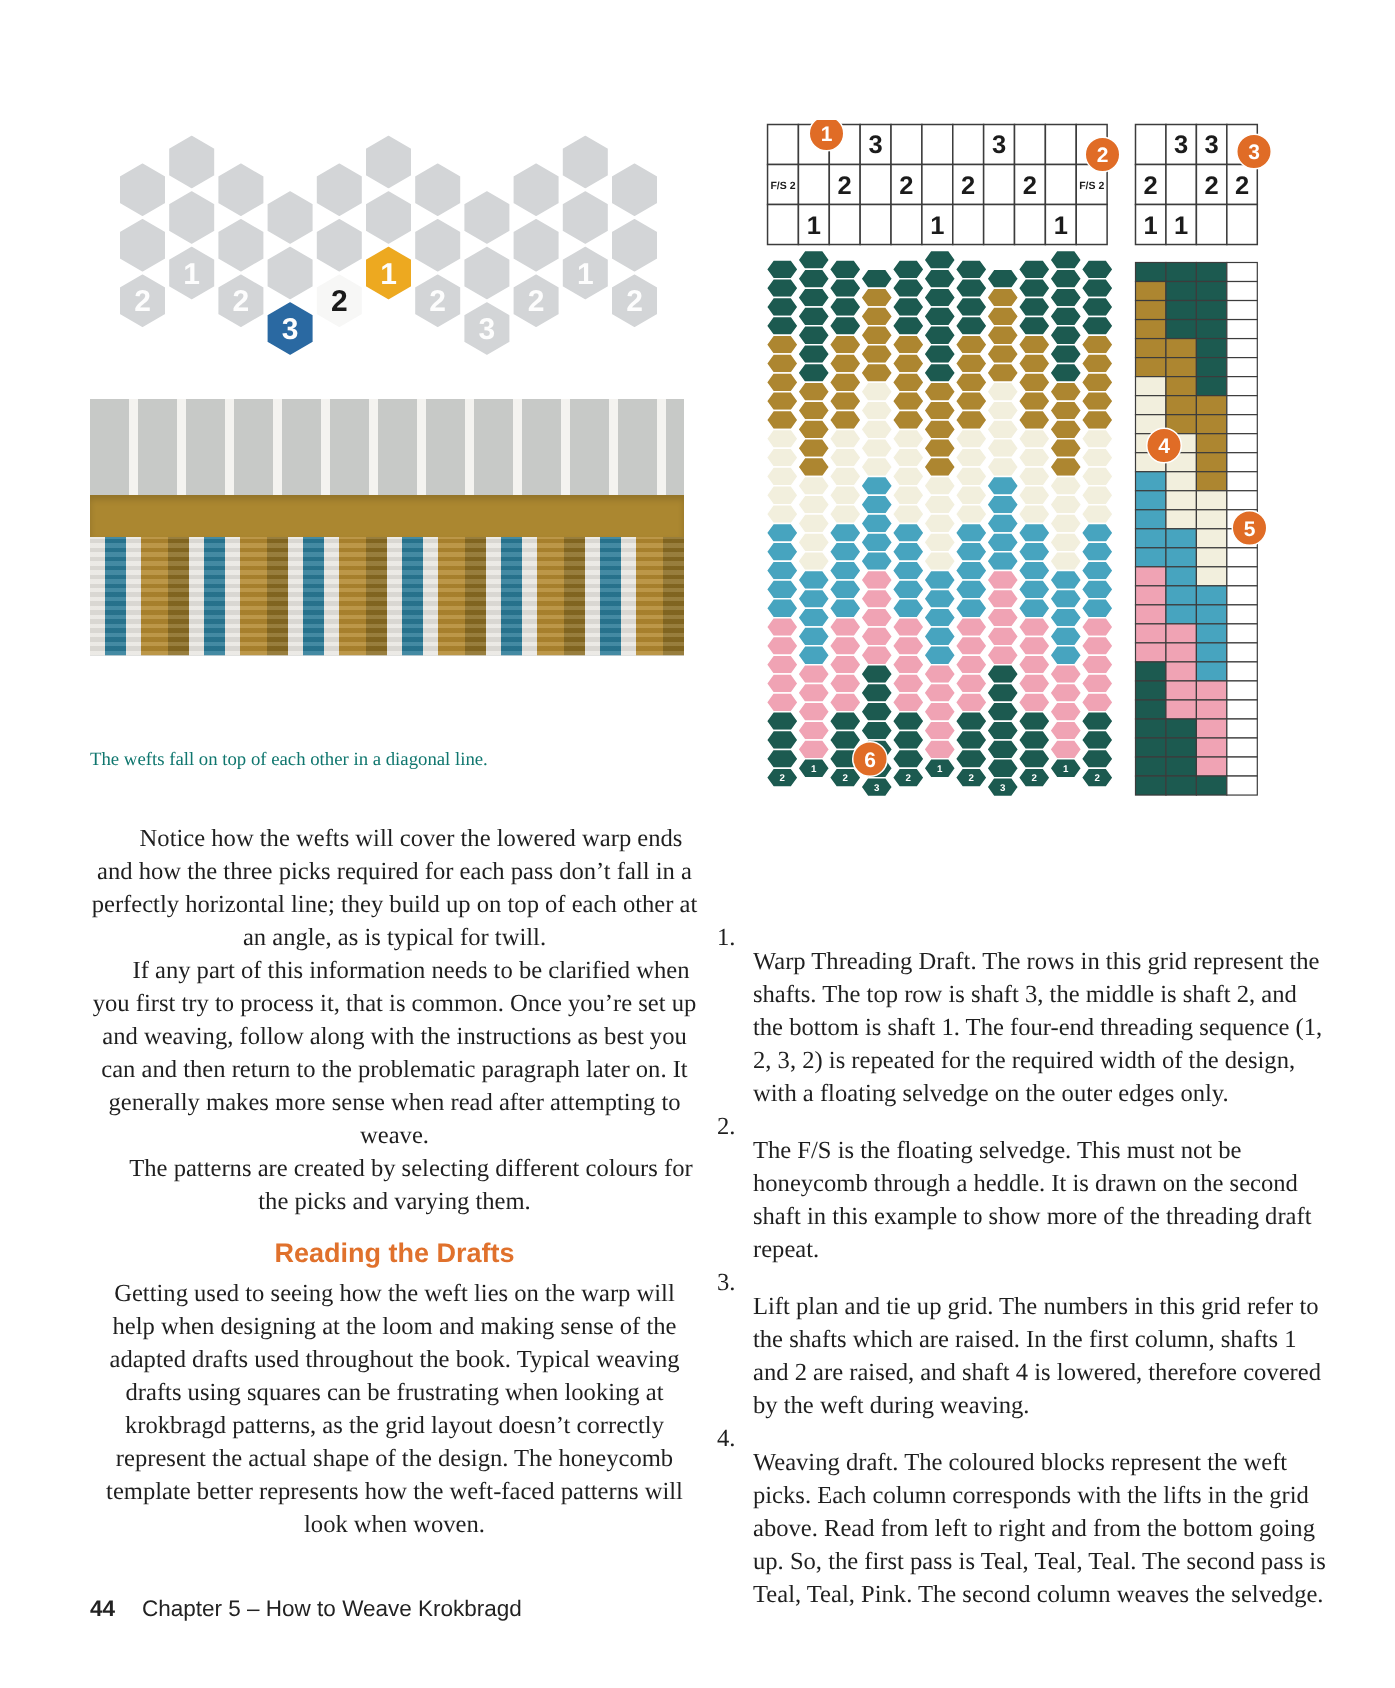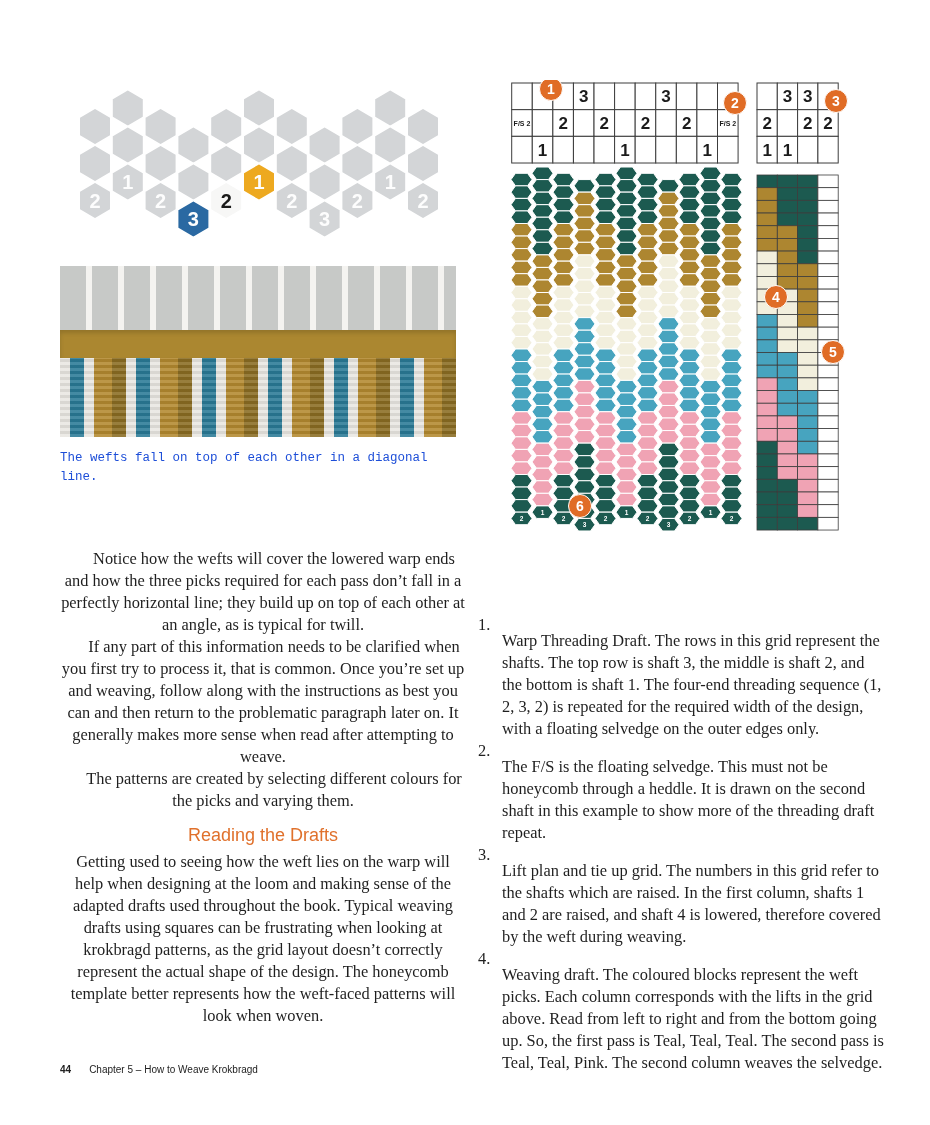--- a/index.html
+++ b/index.html
@@ -1,40 +1,40 @@
 <!DOCTYPE html>
 <html><head>
 <meta charset="utf-8">
 <style>
   html,body{margin:0;padding:0;background:#ffffff;}
   .page{position:relative;width:930px;height:1125px;background:#ffffff;overflow:hidden;
         font-family:"Liberation Serif",serif;color:#1f1f1f;}
   svg{position:absolute;display:block;}
-  .caption{position:absolute;font-family:Liberation Mono, monospace;font-size:12.5px;
-           line-height:19px;color:#1d4ed8;}
+  .caption{position:absolute;font-family:Liberation Serif, serif;font-size:12.5px;
+           line-height:19px;color:#0f766e;margin-top:48px;}
   .photo{position:absolute;left:60px;top:266px;width:396px;height:171px;background:#c7c9c7;overflow:hidden;}
   .warp-area{position:absolute;left:0;top:0;width:100%;height:70px;
      background:repeating-linear-gradient(90deg,rgba(0,0,0,0) 0 26px,#f4f3f0 26px 32px);}
   .gold-band{position:absolute;left:0;top:64px;width:100%;height:28px;background:#ab8730;
      box-shadow:inset 0 3px 4px rgba(0,0,0,.15);}
   .weave-area{position:absolute;left:0;top:92px;width:100%;height:79px;
      background:
        repeating-linear-gradient(0deg,rgba(255,255,255,.12) 0 3px,rgba(0,0,0,.07) 3px 6px),
        repeating-linear-gradient(90deg,#e9e7e2 0 10px,#2a7a96 10px 24px,#e9e7e2 24px 34px,#b3892f 34px 52px,#8a6c22 52px 66px);}
   .left-col{position:absolute;left:60px;top:548px;width:406px;font-size:16.4px;line-height:22px;text-align:center;}
   .left-col p{margin:0;}
   .left-col p.indent{text-indent:22px;}
   .left-col h2{margin:12px 0 5px 0;font-family:"Liberation Sans",sans-serif;
-               font-size:18px;font-weight:normal;color:#e0712c;}
+               font-size:18px;font-weight:bold;color:#e0712c;}
   .right-list{position:absolute;left:478px;top:614px;width:410px;font-size:16.4px;line-height:22px;}
   .list-item{display:flex;}
   .list-item .num{flex:0 0 24px;}
   .list-item .li-text{flex:1;margin-top:16px;}
   .footer{position:absolute;left:60px;top:1064px;font-family:"Liberation Sans",sans-serif;
-          font-size:10px;color:#222;}
+          font-size:15px;color:#222;}
   .footer .pagenum{font-weight:bold;margin-right:18px;}
 </style>
 </head>
 <body>
 
 <div class="page">
 
   <svg id="hexDiagram" style="left:58px;top:84px;" width="402" height="162" viewBox="0 0 402 162">
       <polygon points="37,24 52.75,33.25 52.75,51.75 37,61 21.25,51.75 21.25,33.25" fill="#d3d5d7" stroke="#ffffff" stroke-width="1.5"></polygon>
       <polygon points="37,61 52.75,70.25 52.75,88.75 37,98 21.25,88.75 21.25,70.25" fill="#d3d5d7" stroke="#ffffff" stroke-width="1.5"></polygon>

